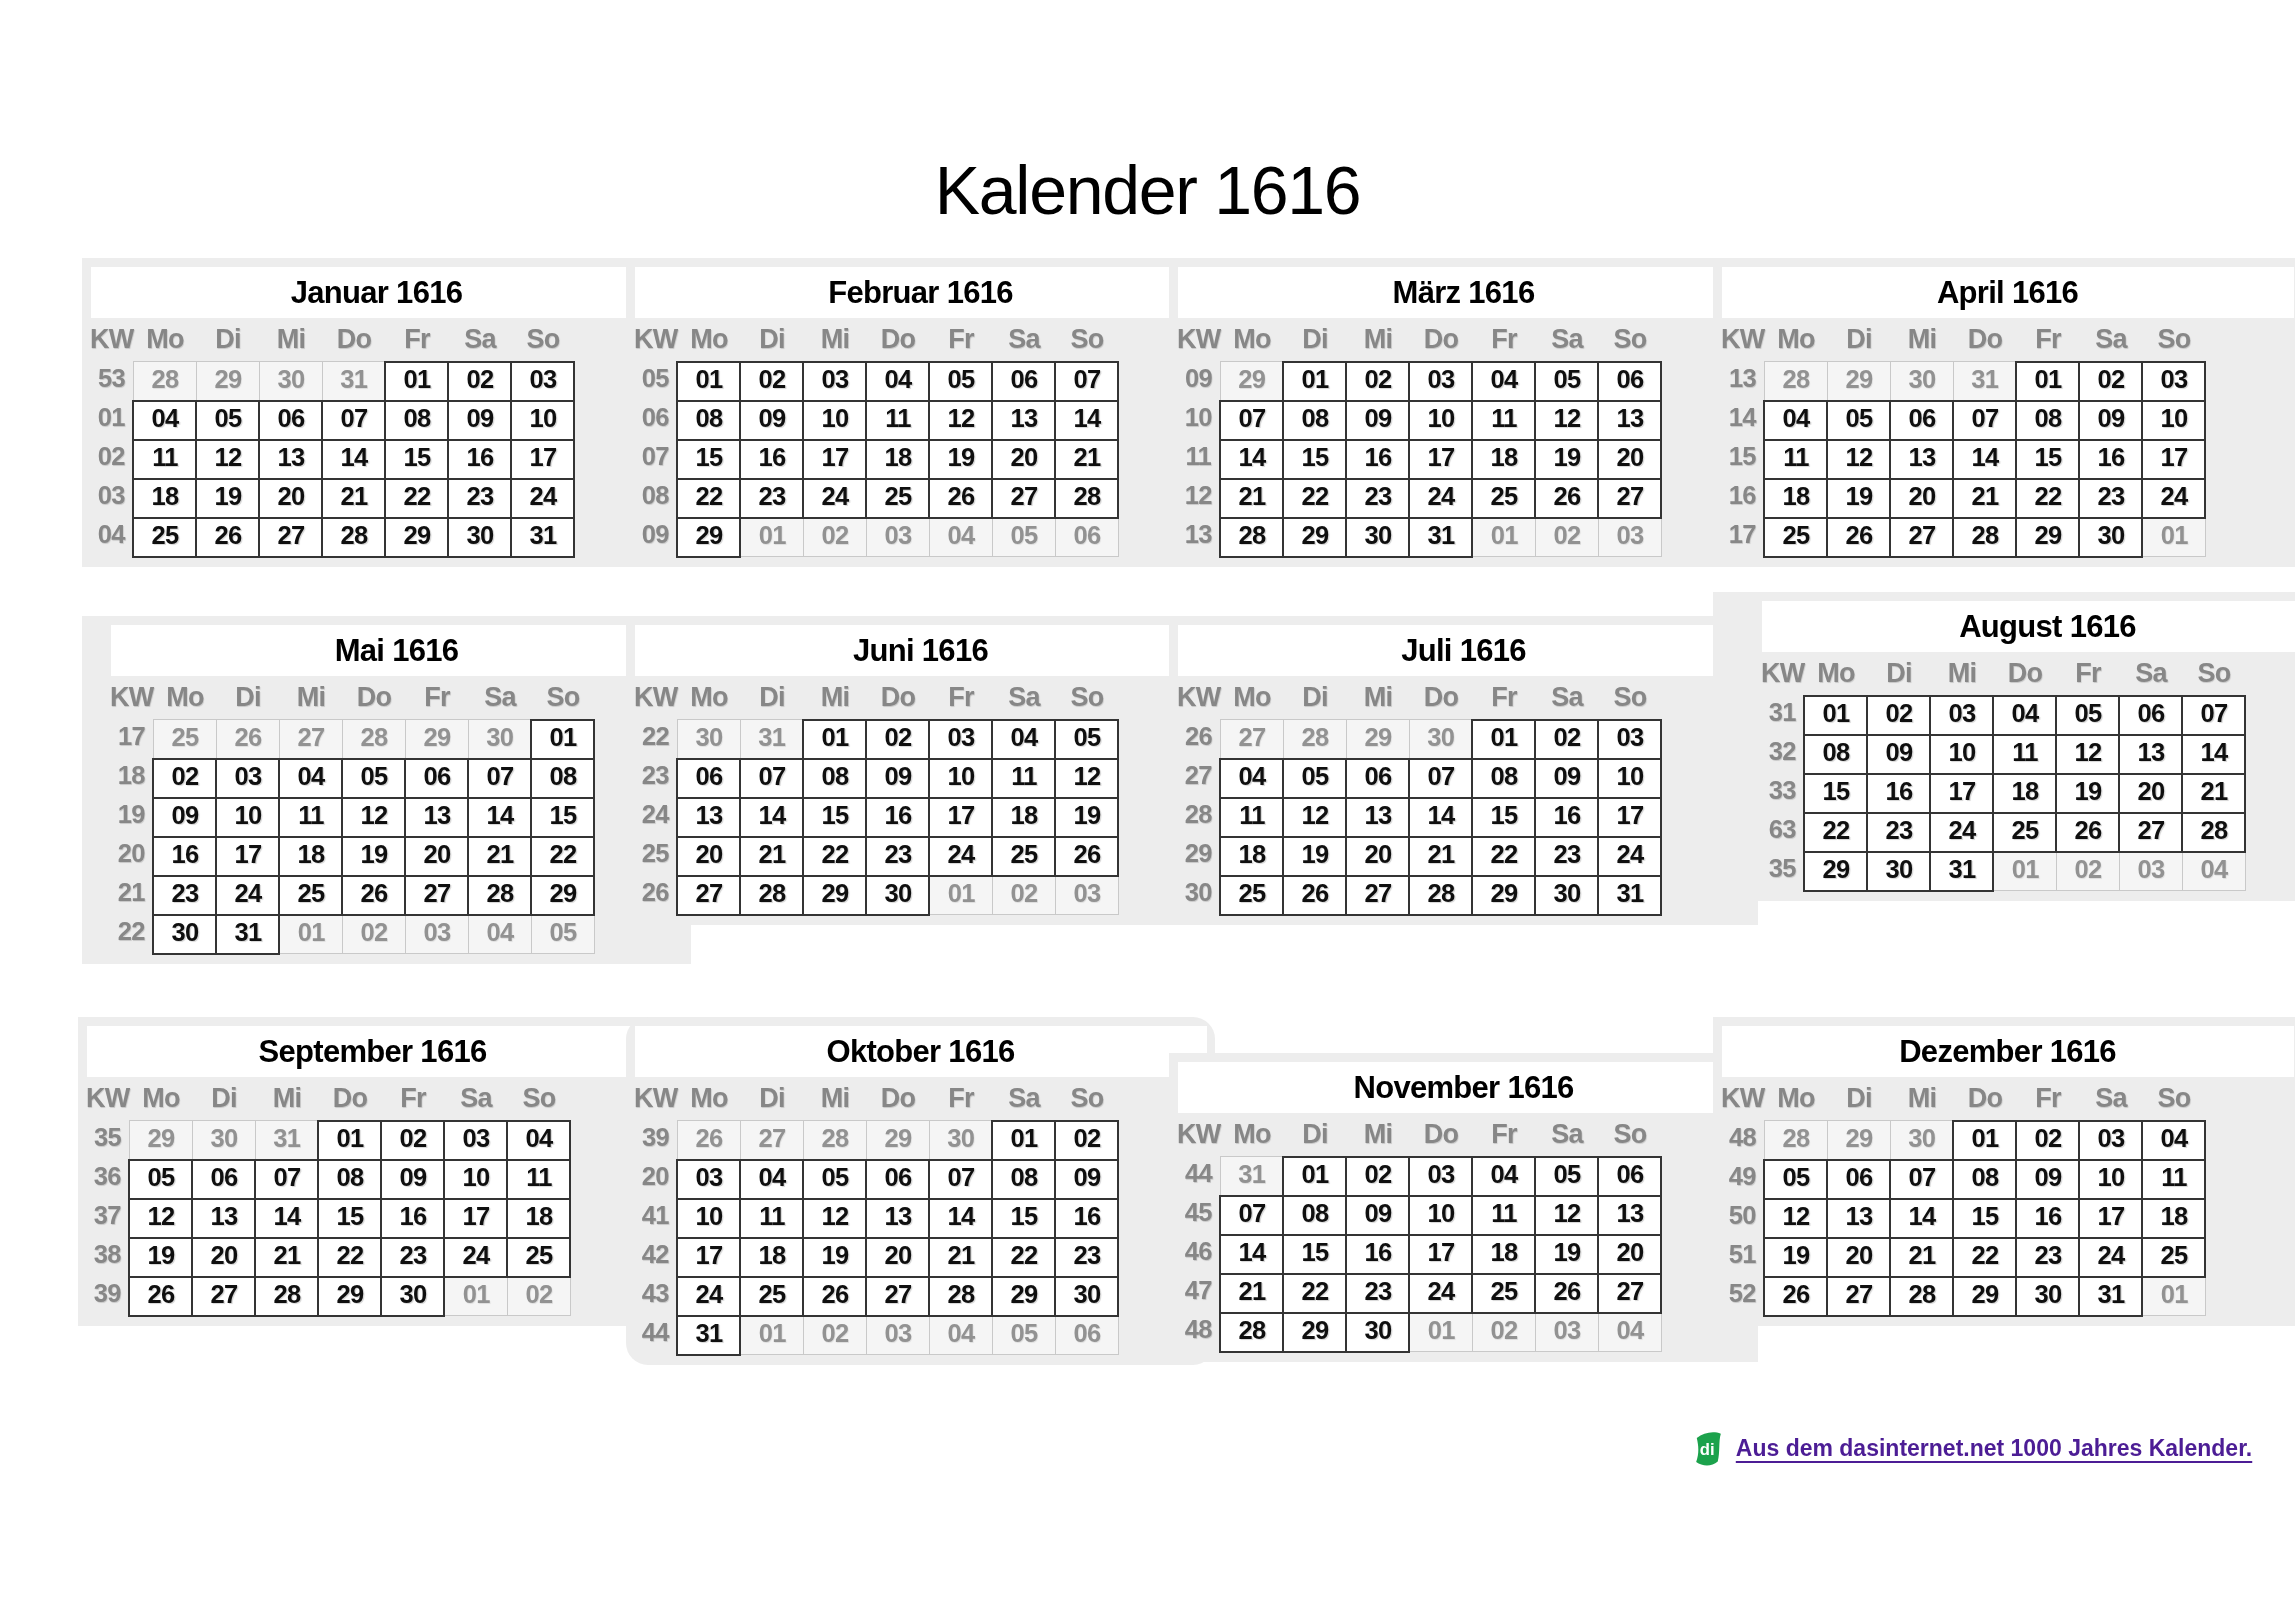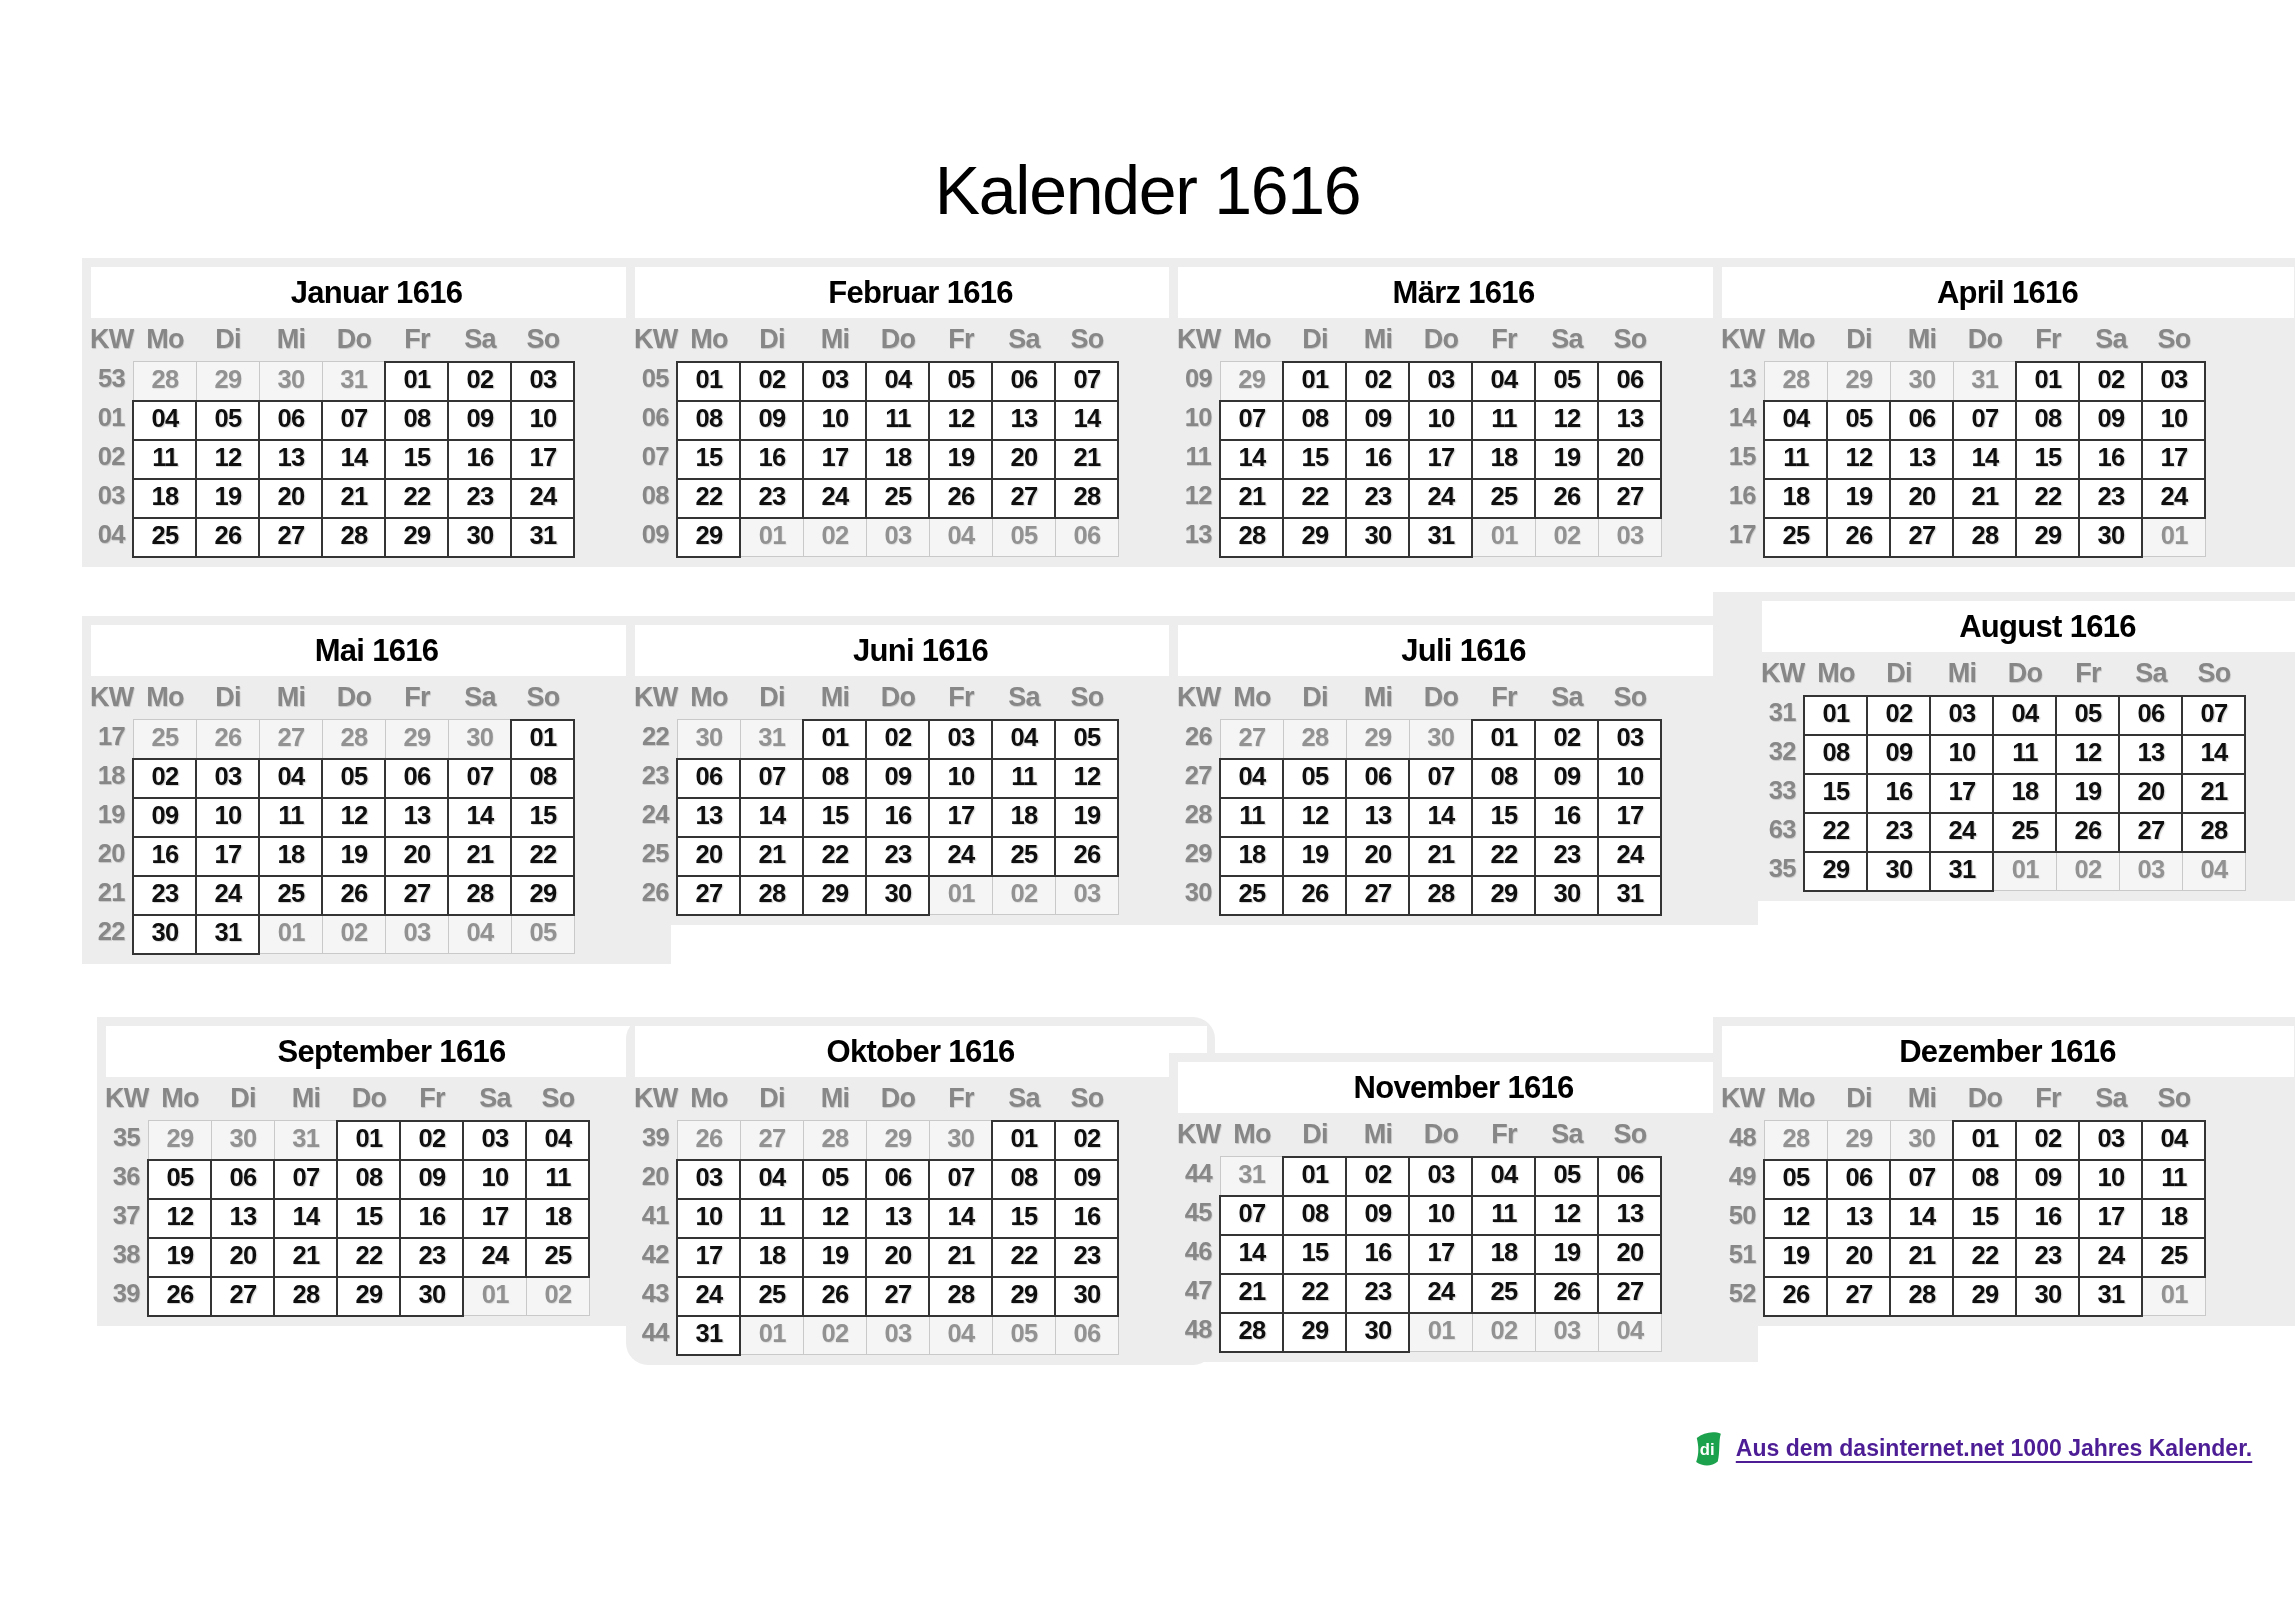--- a/index.html
+++ b/index.html
@@ -368,21 +368,21 @@
             <td class="in">26</td>
             <td class="in">27</td>
             <td class="in">28</td>
             <td class="in">29</td>
             <td class="in">30</td>
             <td class="out">01</td>
           </tr>
         </tbody>
       </table>
     </div>
-    <div class="month" style="left: 82px; top: 616px;">
+    <div class="month" style="left: 82px; top: 616px; padding-left: 20px;">
       <div class="mtitle">Mai 1616</div>
       <table class="cal">
         <colgroup>
           <col class="kwcol">
           <col class="daycol">
           <col class="daycol">
           <col class="daycol">
           <col class="daycol">
           <col class="daycol">
           <col class="daycol">
@@ -694,21 +694,21 @@
             <td class="in">30</td>
             <td class="in">31</td>
             <td class="out">01</td>
             <td class="out">02</td>
             <td class="out">03</td>
             <td class="out">04</td>
           </tr>
         </tbody>
       </table>
     </div>
-    <div class="month" style="left: 97px; top: 1017px;">
+    <div class="month" style="left: 78px; top: 1017px;">
       <div class="mtitle">September 1616</div>
       <table class="cal">
         <colgroup>
           <col class="kwcol">
           <col class="daycol">
           <col class="daycol">
           <col class="daycol">
           <col class="daycol">
           <col class="daycol">
           <col class="daycol">

